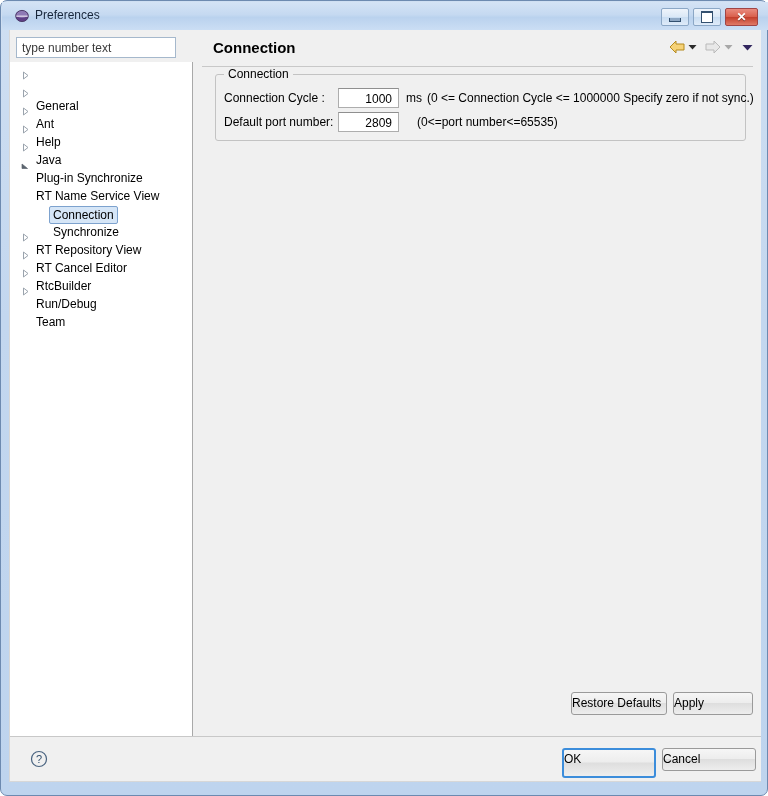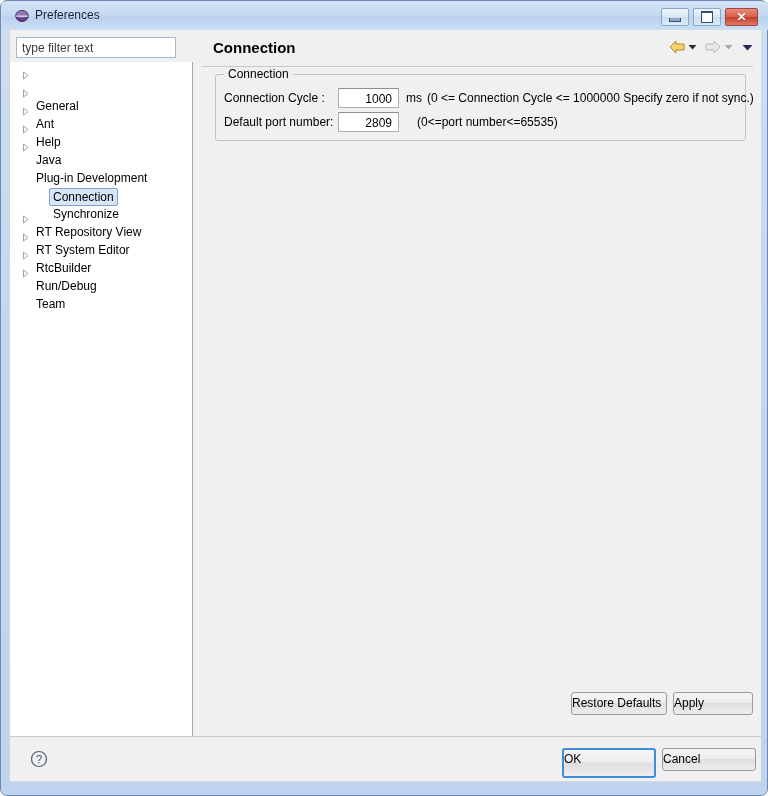--- a/index.html
+++ b/index.html
@@ -352,21 +352,21 @@
     <div class="wbtn" id="btn-close">
       <span class="wbtn-glyph">
           <span class="close-x">✕</span>
         </span>
     </div>
   </div>
 
   <div id="client">
 
     <div id="left-panel">
-      <div id="filter-input" title="type filter text">type filter text</div>
+      <div id="filter-input" title="type filter text">type number text</div>
       <div id="tree">
           <div class="tree-row">
             <span class="tree-arrow" style="left: 11px;"><svg width="9" height="9" viewBox="0 0 9 9">
                 <path d="M2.5 1 L7 4.5 L2.5 8 Z" fill="none" stroke="#9aa3ad" stroke-width="1"></path>
               </svg></span>
             <span class="tree-label" style="left: 26px;">General</span>
           </div>
           <div class="tree-row">
             <span class="tree-arrow" style="left: 11px;"><svg width="9" height="9" viewBox="0 0 9 9">
                 <path d="M2.5 1 L7 4.5 L2.5 8 Z" fill="none" stroke="#9aa3ad" stroke-width="1"></path>
@@ -382,36 +382,42 @@
           <div class="tree-row">
             <span class="tree-arrow" style="left: 11px;"><svg width="9" height="9" viewBox="0 0 9 9">
                 <path d="M2.5 1 L7 4.5 L2.5 8 Z" fill="none" stroke="#9aa3ad" stroke-width="1"></path>
               </svg></span>
             <span class="tree-label" style="left: 26px;">Java</span>
           </div>
           <div class="tree-row">
             <span class="tree-arrow" style="left: 11px;"><svg width="9" height="9" viewBox="0 0 9 9">
                 <path d="M2.5 1 L7 4.5 L2.5 8 Z" fill="none" stroke="#9aa3ad" stroke-width="1"></path>
               </svg></span>
-            <span class="tree-label" style="left: 26px;">Plug-in Development</span>
+            <span class="tree-label" style="left: 26px;">Plug-in Synchronize</span>
+          </div>
+          <div class="tree-row">
+            <span class="tree-arrow" style="left: 11px;"><svg width="9" height="9" viewBox="0 0 9 9">
+                <path d="M1 7.5 L1 3 L6.5 7.5 Z" fill="#5b646e" stroke="#5b646e" stroke-width="0.7"></path>
+              </svg></span>
+            <span class="tree-label" style="left: 26px;">RT Name Service View</span>
           </div>
           <div class="tree-row">
             <span class="tree-label selected" style="left: 43px;">Connection</span>
           </div>
           <div class="tree-row">
             <span class="tree-label" style="left: 43px;">Synchronize</span>
           </div>
           <div class="tree-row">
             <span class="tree-label" style="left: 26px;">RT Repository View</span>
           </div>
           <div class="tree-row">
             <span class="tree-arrow" style="left: 11px;"><svg width="9" height="9" viewBox="0 0 9 9">
                 <path d="M2.5 1 L7 4.5 L2.5 8 Z" fill="none" stroke="#9aa3ad" stroke-width="1"></path>
               </svg></span>
-            <span class="tree-label" style="left: 26px;">RT System Editor</span>
+            <span class="tree-label" style="left: 26px;">RT Cancel Editor</span>
           </div>
           <div class="tree-row">
             <span class="tree-arrow" style="left: 11px;"><svg width="9" height="9" viewBox="0 0 9 9">
                 <path d="M2.5 1 L7 4.5 L2.5 8 Z" fill="none" stroke="#9aa3ad" stroke-width="1"></path>
               </svg></span>
             <span class="tree-label" style="left: 26px;">RtcBuilder</span>
           </div>
           <div class="tree-row">
             <span class="tree-arrow" style="left: 11px;"><svg width="9" height="9" viewBox="0 0 9 9">
                 <path d="M2.5 1 L7 4.5 L2.5 8 Z" fill="none" stroke="#9aa3ad" stroke-width="1"></path>

